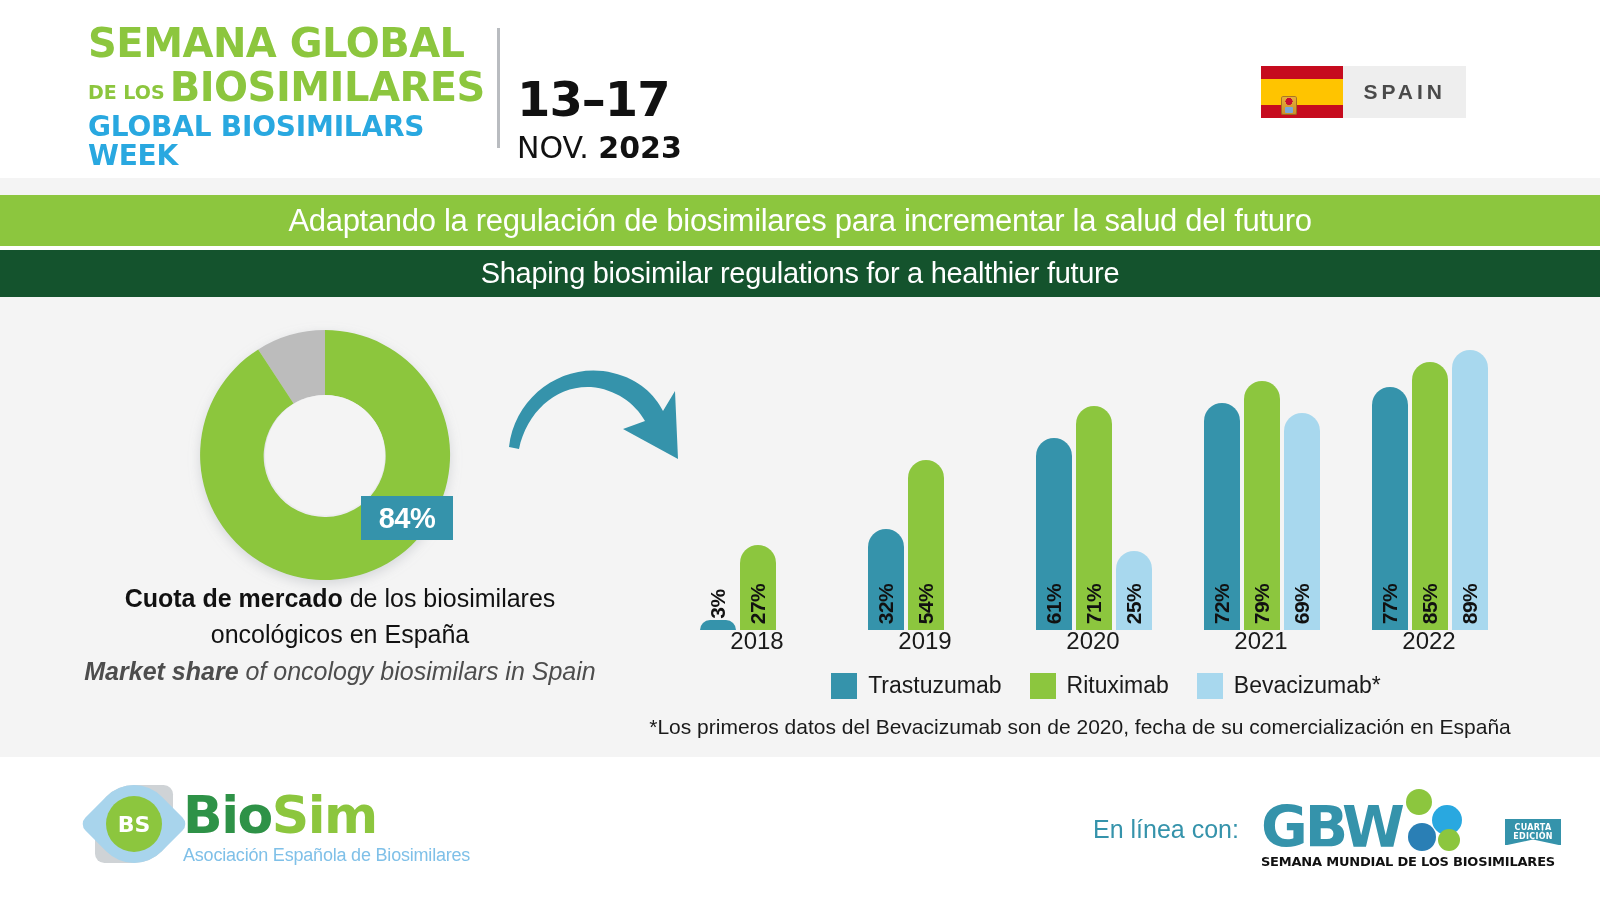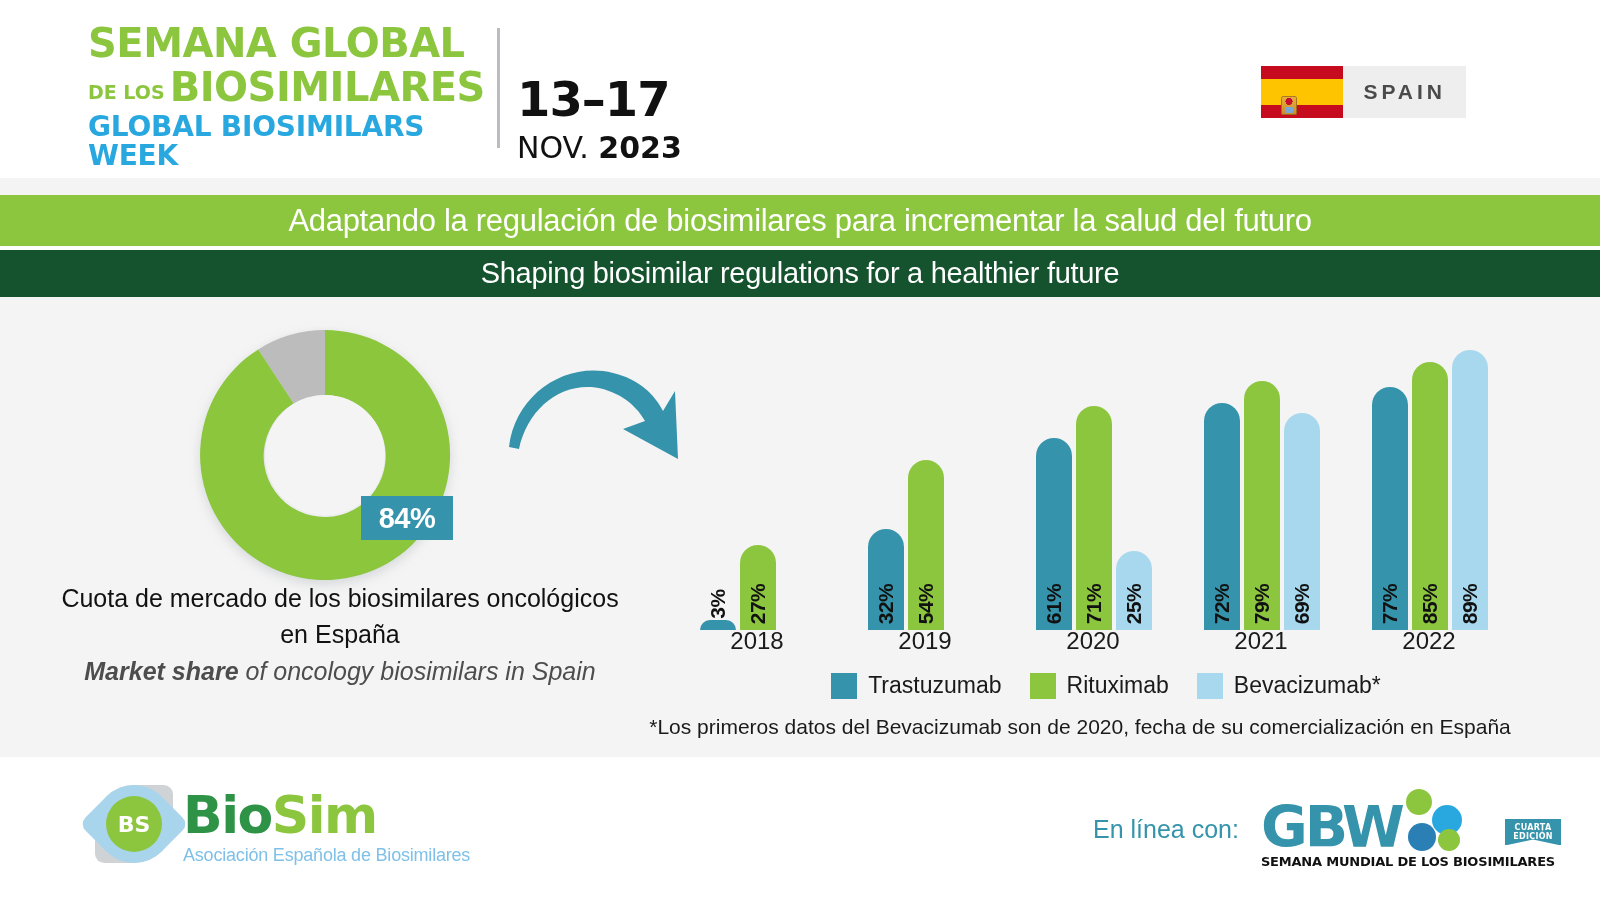--- a/index.html
+++ b/index.html
@@ -47,21 +47,21 @@
   .gap2{position:absolute;left:0;top:246px;width:1600px;height:4px;background:#ffffff;}
 
   
   .main{position:absolute;left:0;top:297px;width:1600px;height:460px;background:#f4f4f4;}
 
   
   .donut-wrap{position:absolute;left:180px;top:12px;width:290px;height:290px;}
   .donut-badge{position:absolute;left:361px;top:496px;width:92px;height:44px;background:#3593ab;
       display:flex;align-items:center;justify-content:center;color:#fff;font-size:29px;font-weight:bold;letter-spacing:-0.5px;}
   .donut-cap{position:absolute;left:60px;top:580px;width:560px;text-align:center;color:#111;font-size:25px;line-height:1.45;}
-  .donut-cap .b{font-weight:normal;}
+  .donut-cap .b{font-weight:bold;}
   .donut-cap .en{color:#4d4d4d;font-style:italic;}
   .donut-cap .en b{font-weight:bold;font-style:italic;}
 
   .arrow{position:absolute;left:505px;top:355px;}
 
   
   .chart{position:absolute;left:680px;top:300px;width:880px;height:330px;}
   .bar{position:absolute;bottom:0;width:36px;border-radius:18px 18px 0 0;}
   .bar .val{position:absolute;bottom:14px;left:50%;transform:translateX(-50%) rotate(-90deg);
       transform-origin:center;white-space:nowrap;font-size:21px;font-weight:bold;color:#111;letter-spacing:-0.5px;}

